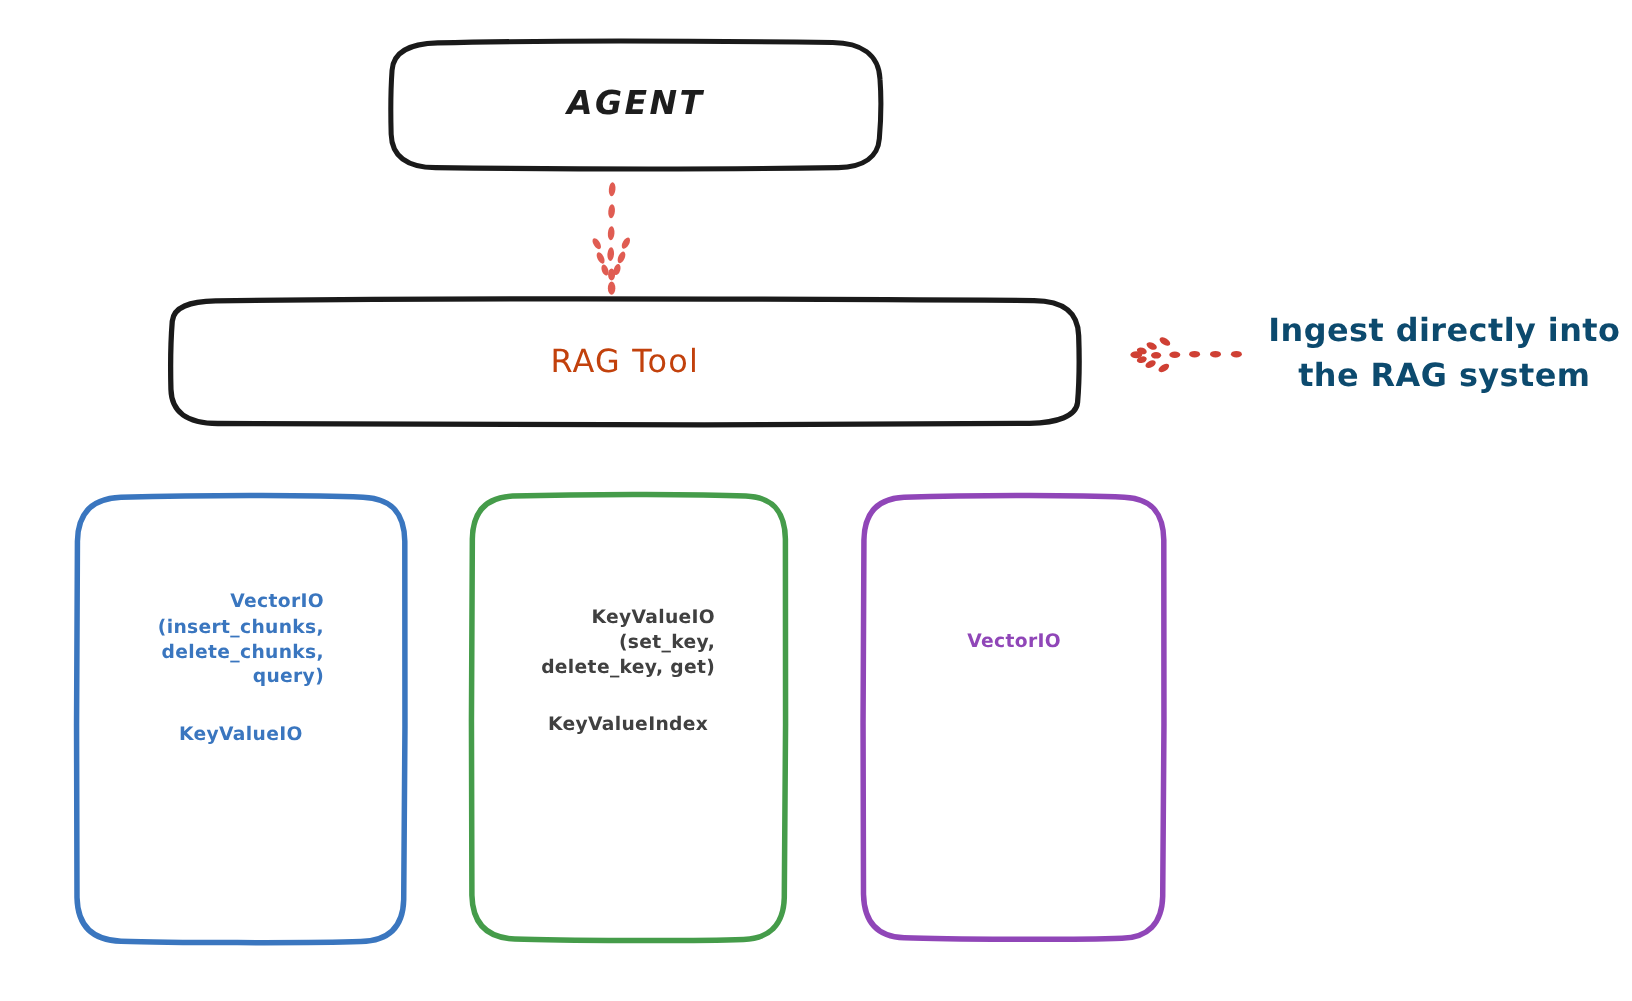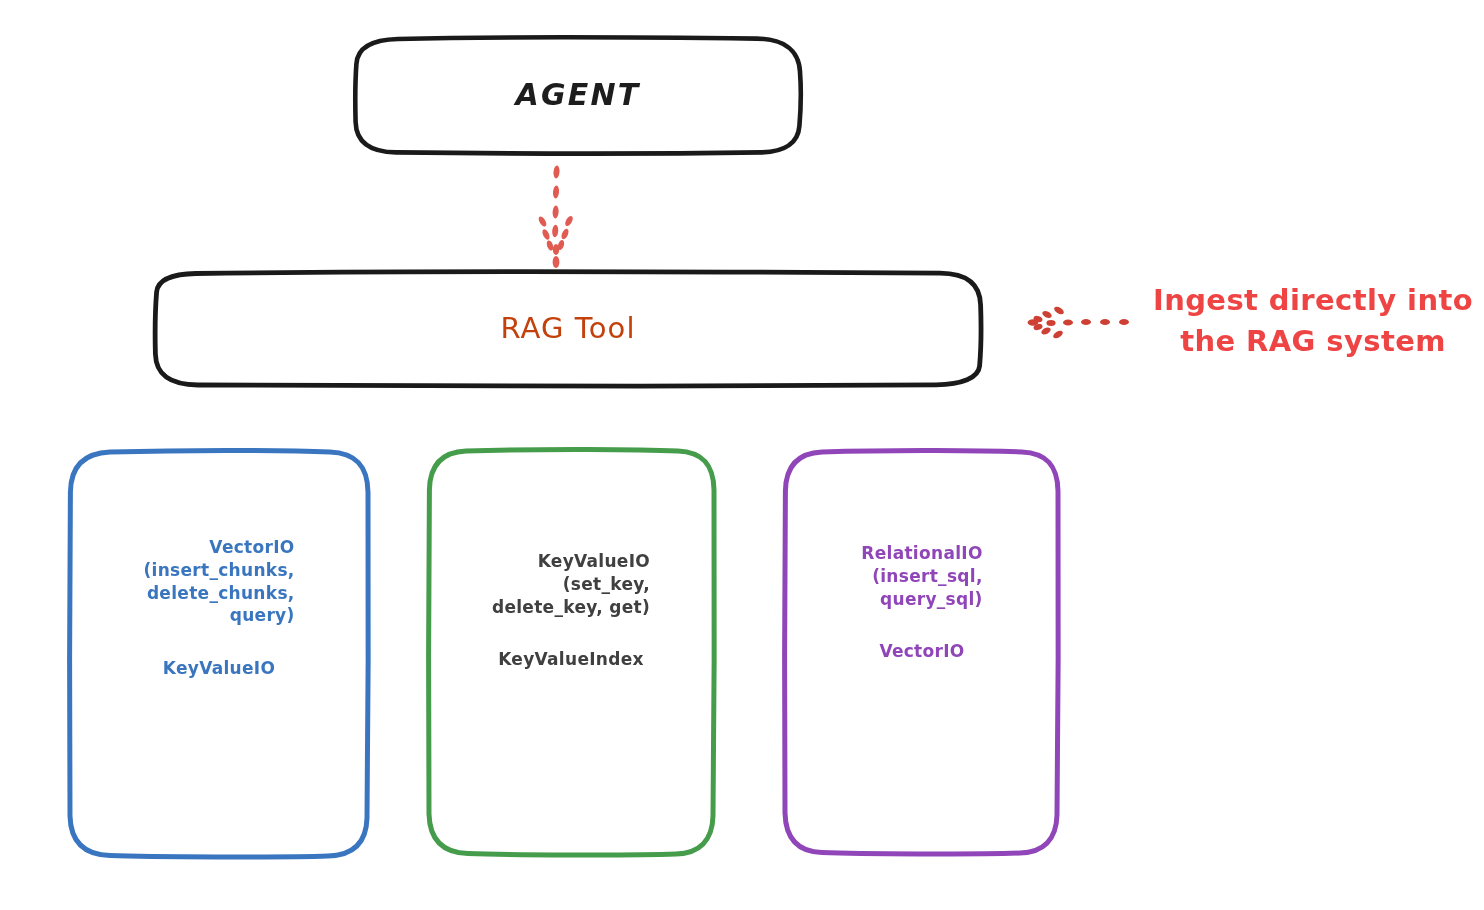--- a/index.html
+++ b/index.html
@@ -87,21 +87,21 @@
     padding-top: 92px;
     box-sizing: border-box;
   }
 
   
   #annotation-text {
     position: absolute;
     left: 1148px;
     top: 280px;
     width: 330px;
-    color: #ef4444;
+    color: #0c4a6e;
     font-size: 29px;
     font-weight: 600;
     line-height: 1.4;
     text-align: center;
     letter-spacing: 0.4px;
     white-space: pre-line;
     pointer-events: none;
   }
 </style>
 </head>
@@ -211,21 +211,18 @@
 
 <div class="node-label provider-label" id="keyvalue-label">
   <span class="api-block">KeyValueIO
 (set_key,
 delete_key, get)</span>
   <span class="gap"></span>
   <span class="index-block">KeyValueIndex</span>
 </div>
 
 <div class="node-label provider-label" id="relational-label">
-  <span class="api-block">RelationalIO
-(insert_sql,
-query_sql)</span>
   <span class="gap"></span>
   <span class="index-block">VectorIO</span>
 </div>
 
 <div id="annotation-text">Ingest directly into
 the RAG system</div>
 
 </body></html>

